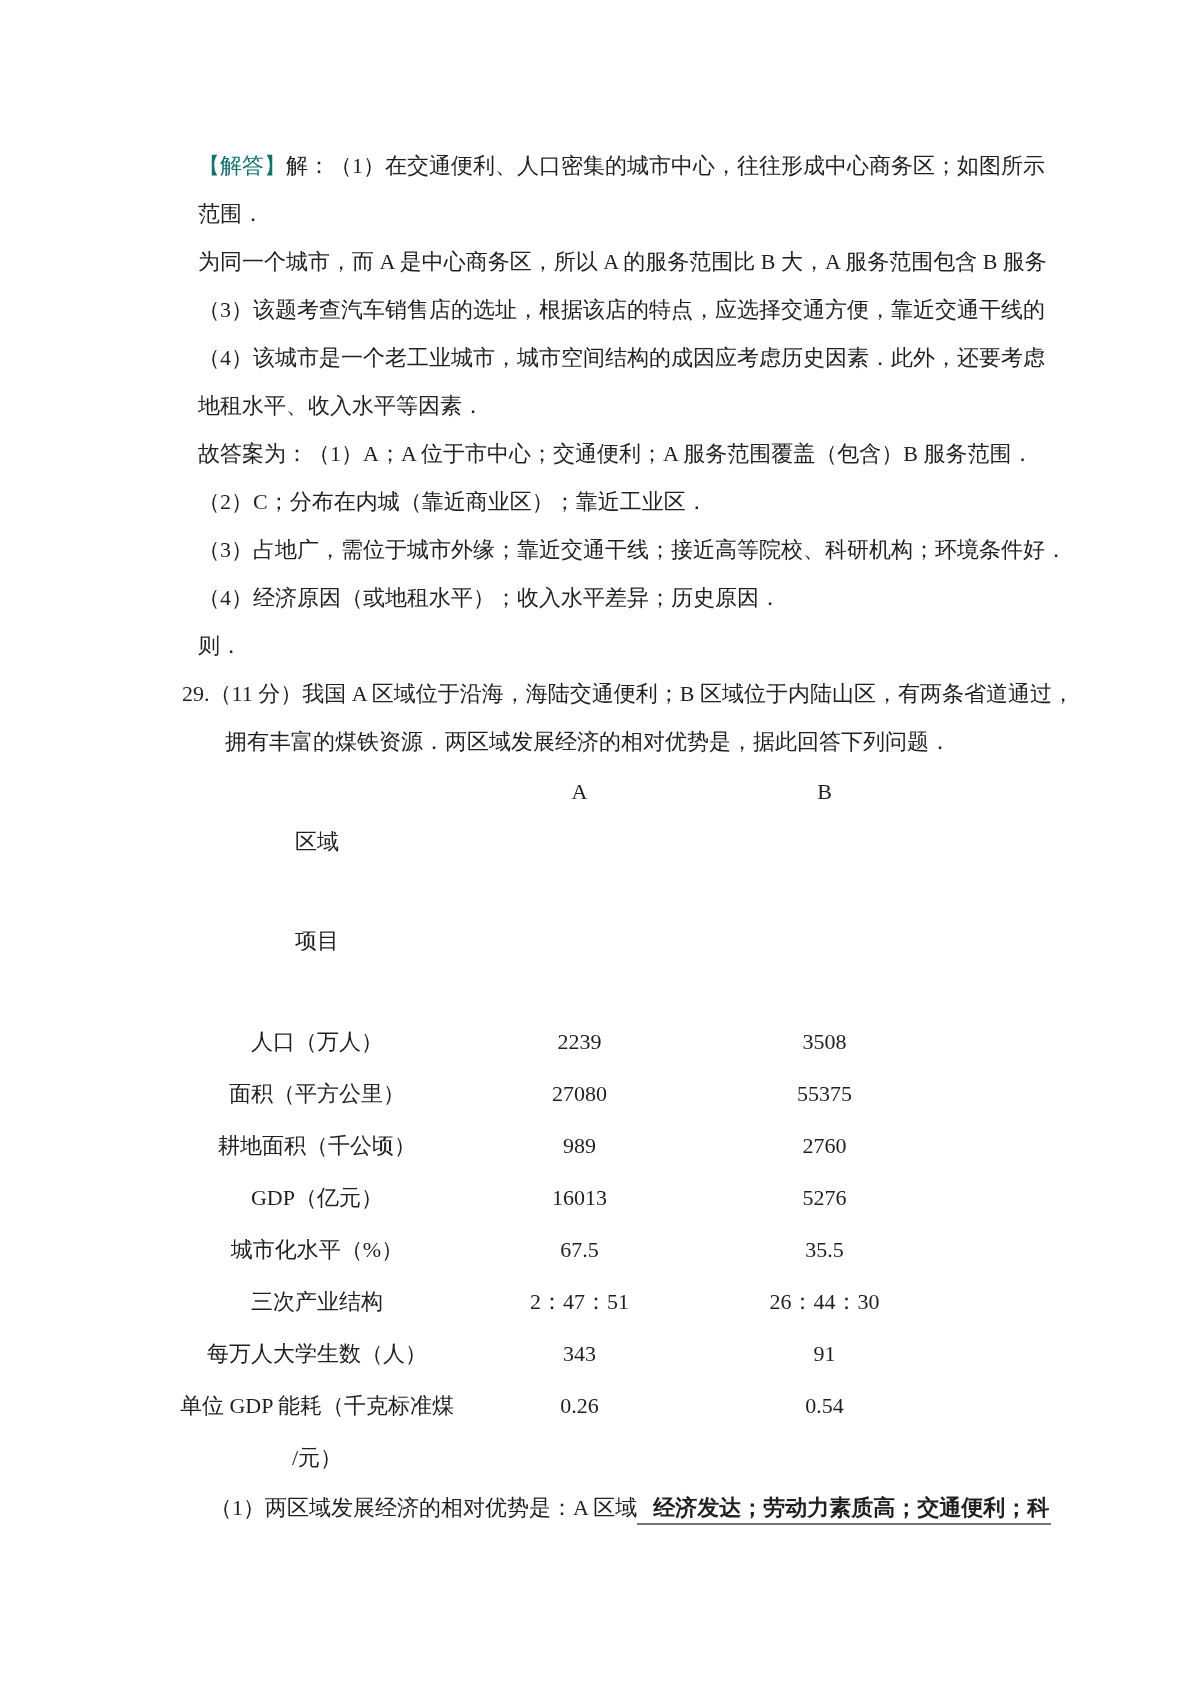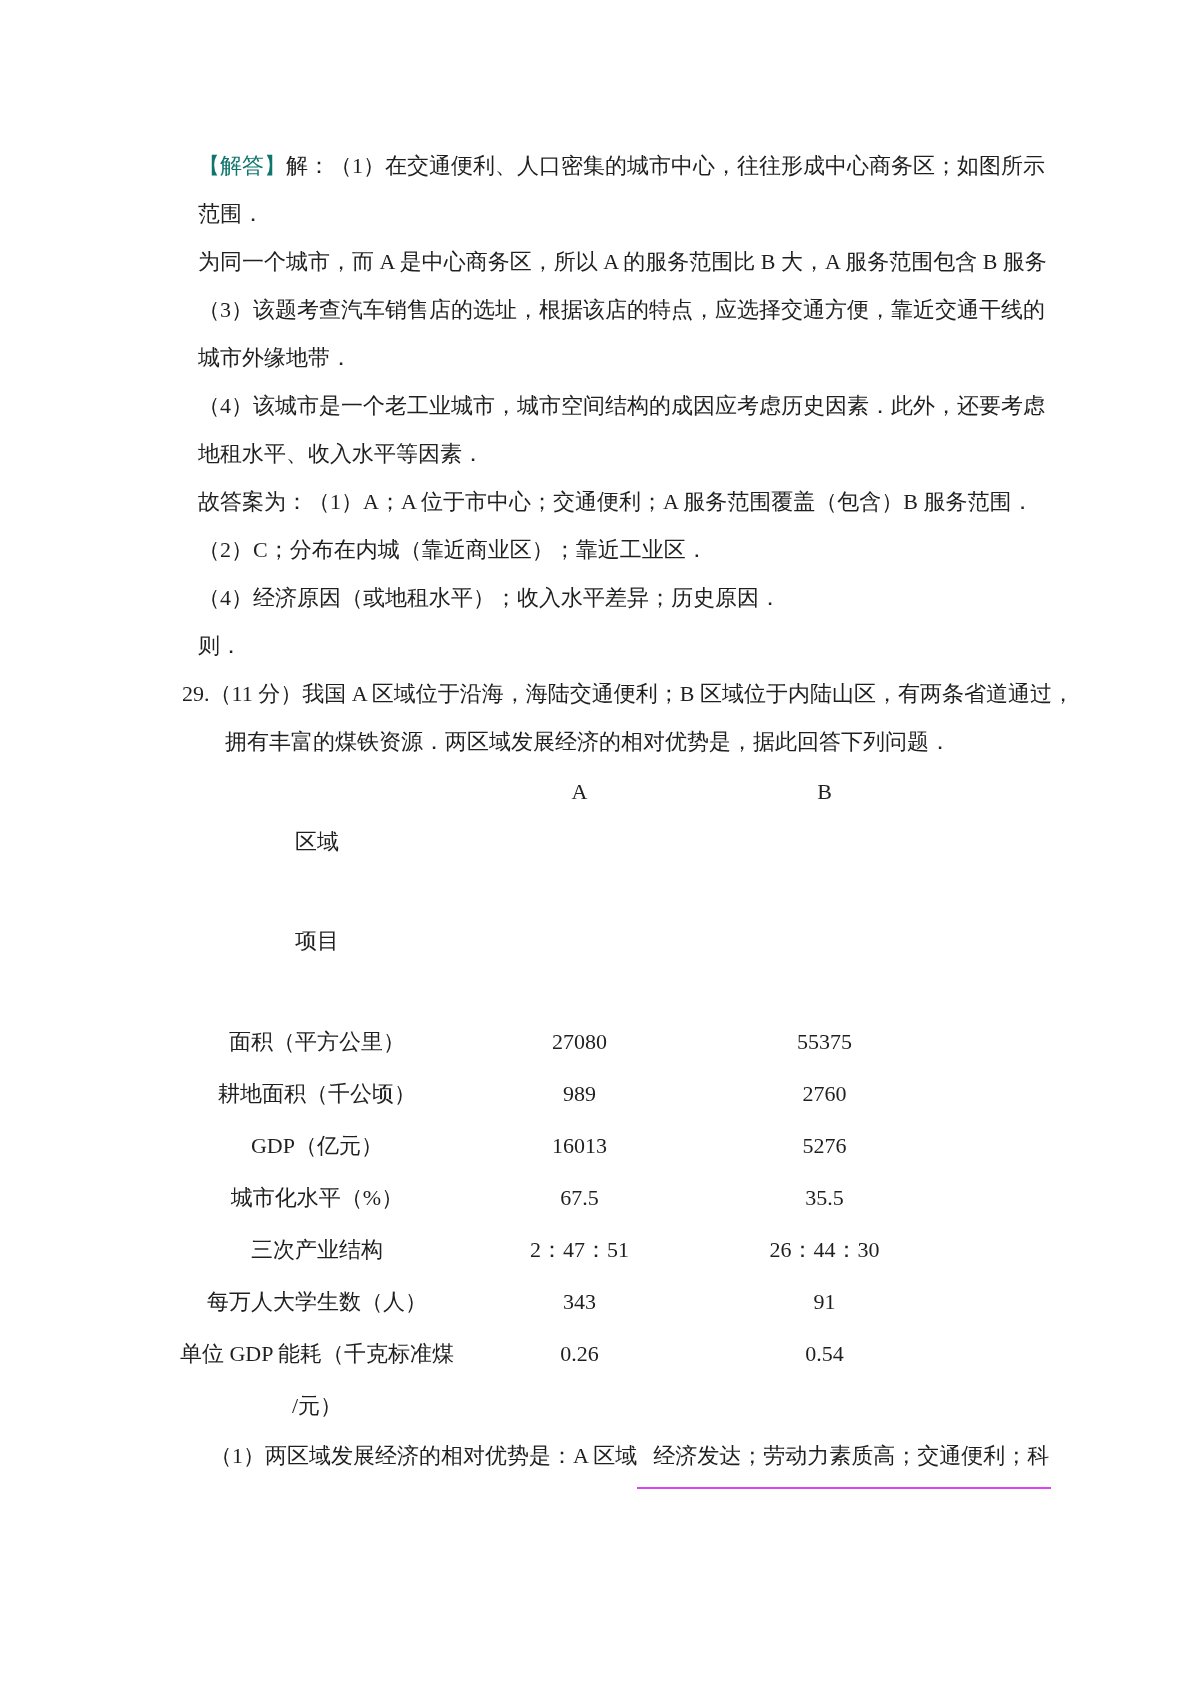--- a/index.html
+++ b/index.html
@@ -25,38 +25,39 @@
   }
   table.stat td{
     vertical-align:top;text-align:center;padding:0;
     line-height:52px;font-size:22px;white-space:pre-line;
   }
   td.corner div{line-height:47px;text-align:center;}
   tr.hdr td{height:104px;}
   tr.r td{height:52px;}
   tr.r-tall td{height:104px;}
   .blank{
-    border-bottom:2px solid #d946ef;
-    padding:0 2px 19px 16px;
+    border-bottom:2px solid #737373;
+    padding:0 2px 3px 16px;
+    font-weight:bold;
   }
 </style>
 </head>
 <body>
 
 <div class="content">
 
   <p class="ln body-indent"><span class="marker">【解答】</span><span>解：（1）在交通便利、人口密集的城市中心，往往形成中心商务区；如图所示</span></p>
   <p class="ln body-indent">范围．</p>
   <p class="ln body-indent">为同一个城市，而 A 是中心商务区，所以 A 的服务范围比 B 大，A 服务范围包含 B 服务</p>
   <p class="ln body-indent">（3）该题考查汽车销售店的选址，根据该店的特点，应选择交通方便，靠近交通干线的</p>
-  <p class="ln body-indent">城市外缘地带．</p>
   <p class="ln body-indent">（4）该城市是一个老工业城市，城市空间结构的成因应考虑历史因素．此外，还要考虑</p>
   <p class="ln body-indent">地租水平、收入水平等因素．</p>
   <p class="ln body-indent">故答案为：（1）A；A 位于市中心；交通便利；A 服务范围覆盖（包含）B 服务范围．</p>
   <p class="ln body-indent">（2）C；分布在内城（靠近商业区）；靠近工业区．</p>
+  <p class="ln body-indent">（3）占地广，需位于城市外缘；靠近交通干线；接近高等院校、科研机构；环境条件好．</p>
   <p class="ln body-indent">（4）经济原因（或地租水平）；收入水平差异；历史原因．</p>
 
   <p class="ln body-indent">则．</p>
 
   <p class="ln">29.（11 分）我国 A 区域位于沿海，海陆交通便利；B 区域位于内陆山区，有两条省道通过，</p>
   <p class="ln cont-29">拥有丰富的煤铁资源．两区域发展经济的相对优势是，据此回答下列问题．</p>
 
   <table class="stat">
     <colgroup>
         <col style="width:280px">
@@ -64,20 +65,25 @@
         <col style="width:245px">
       </colgroup>
     <tbody>
         <tr class="hdr">
       <td class="corner">
         <div>区域</div>
         <div>项目</div>
       </td>
       <td>A</td>
       <td>B</td>
+    </tr>
+    <tr class="r">
+      <td>人口（万人）</td>
+      <td>2239</td>
+      <td>3508</td>
     </tr>
     <tr class="r">
       <td>面积（平方公里）</td>
       <td>27080</td>
       <td>55375</td>
     </tr>
     <tr class="r">
       <td>耕地面积（千公顷）</td>
       <td>989</td>
       <td>2760</td>

